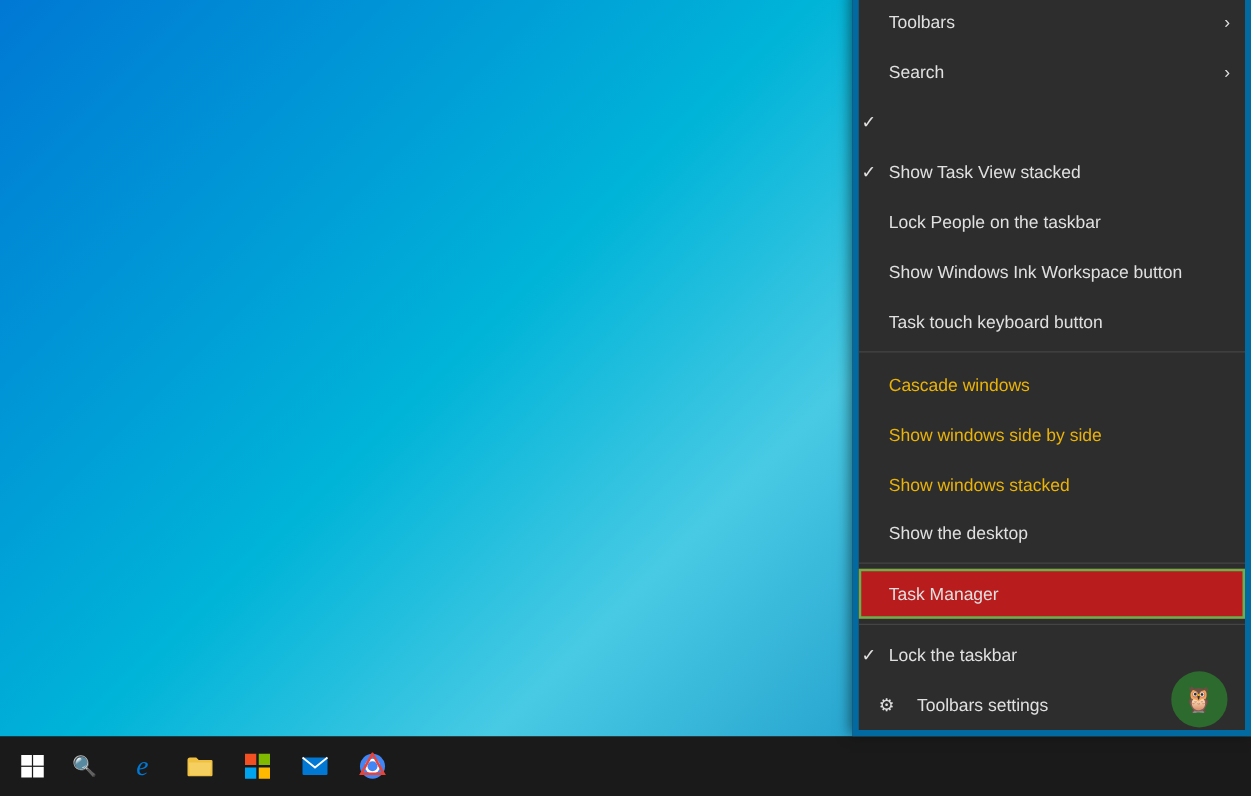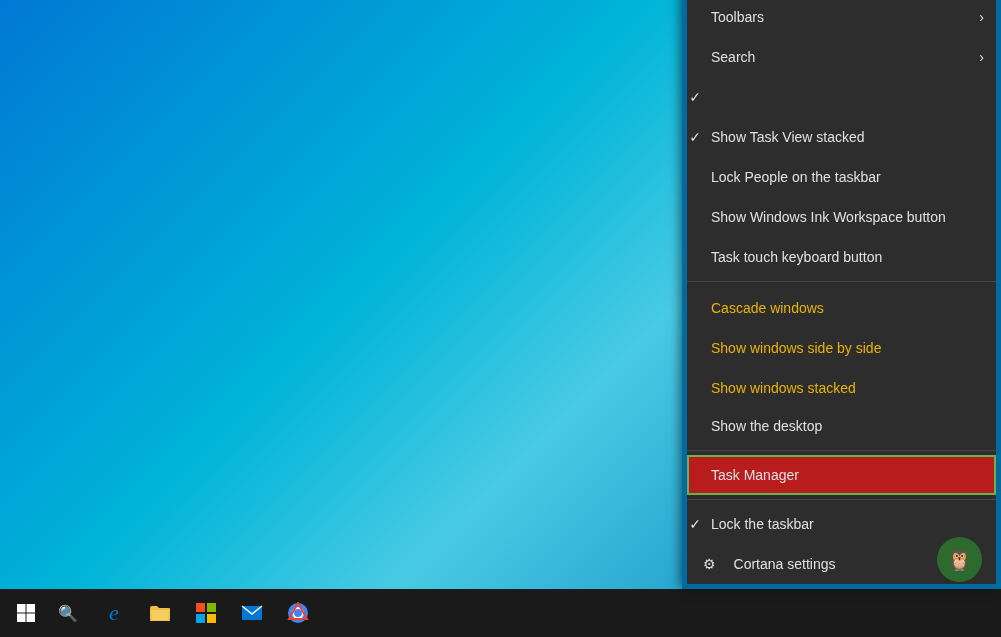--- a/index.html
+++ b/index.html
@@ -227,19 +227,19 @@
     <div class="menu-item highlighted">
       <span class="menu-item-text">Task Manager</span>
     </div>
     <div class="menu-separator"></div>
     <div class="menu-item">
       <span class="check-icon">✓</span>
       <span class="menu-item-text">Lock the taskbar</span>
     </div>
     <div class="menu-item">
       <span class="gear-icon">⚙</span>
-      <span class="menu-item-text">Cortana settings</span>
+      <span class="menu-item-text">Toolbars settings</span>
     </div>
   </div>
 
 <div class="watermark">
   <div class="watermark-shield" style="font-size:20px;">🦉</div>
 </div>
 
 </body></html>

